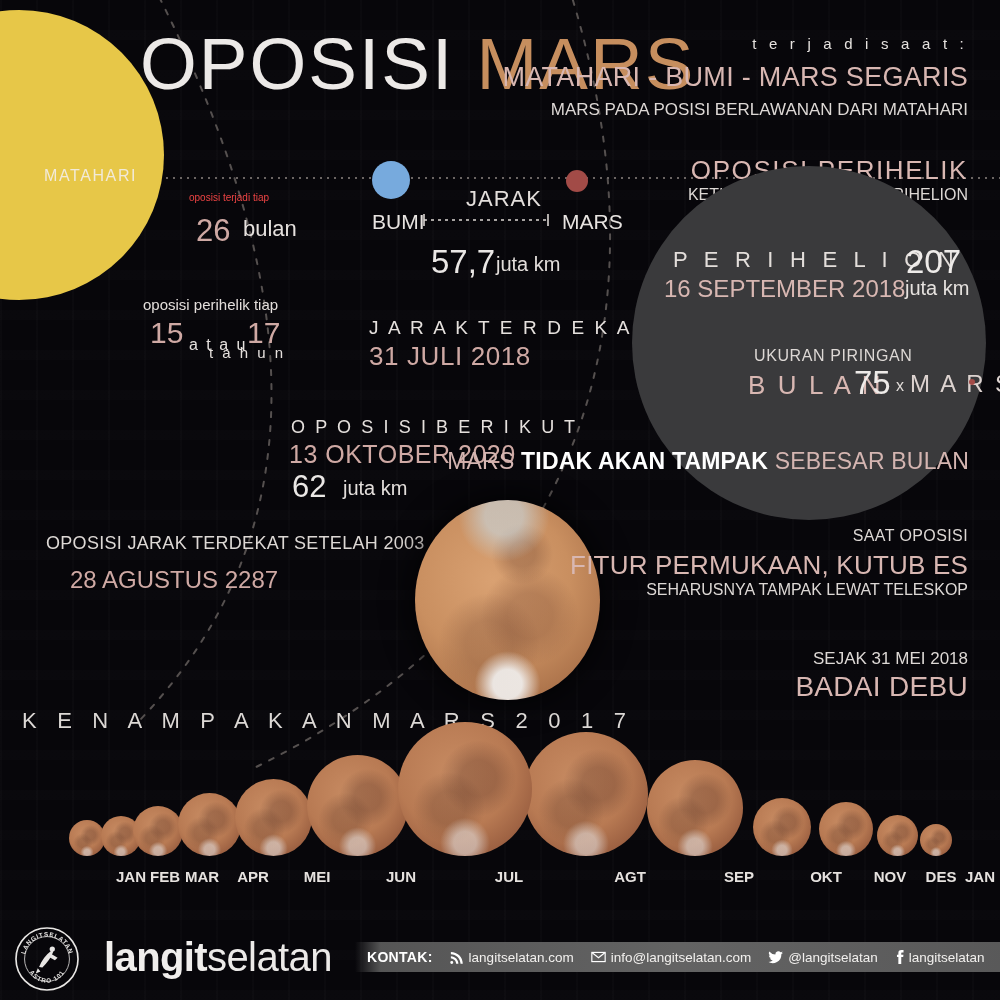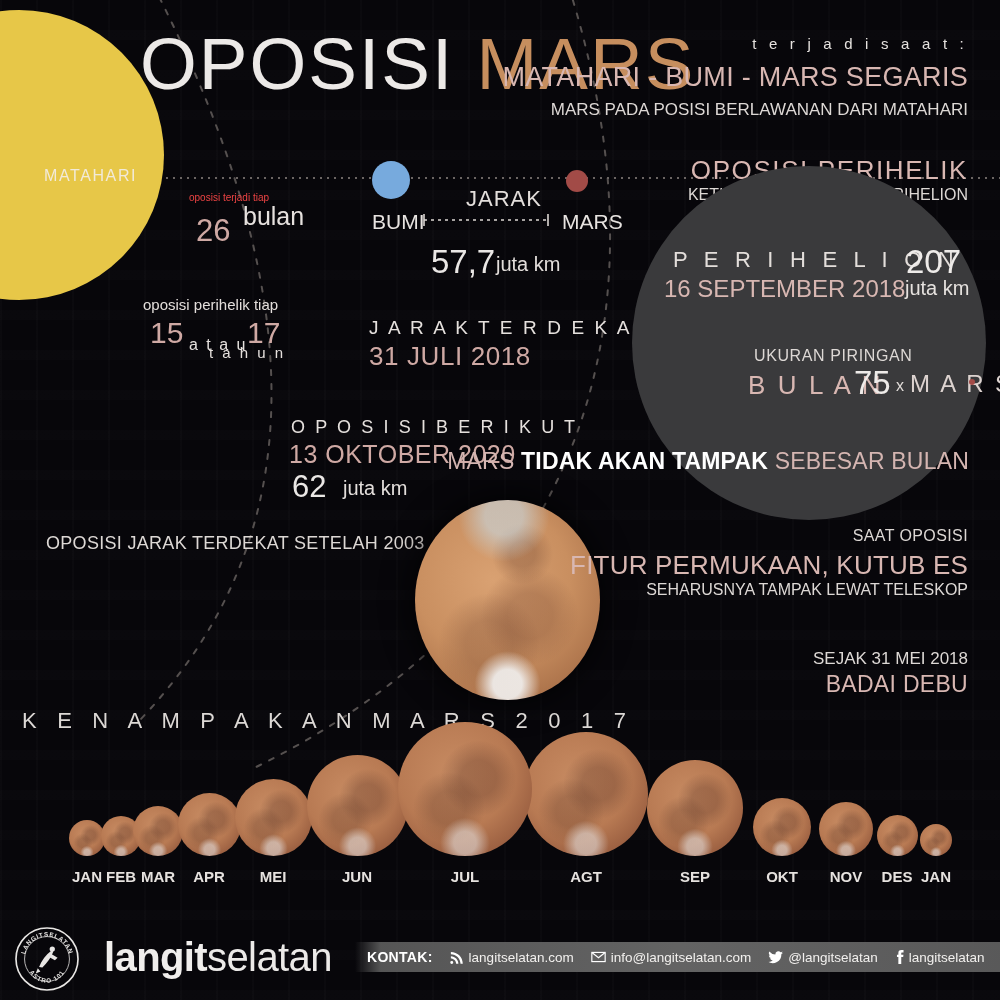--- a/index.html
+++ b/index.html
@@ -38,21 +38,21 @@
     position:absolute; left:44px; top:167px;
     font-size:16px; letter-spacing:1.6px; color:#f2ead8;
   }
 
   
   .t { position:absolute; white-space:nowrap; }
 
   
   #op26-lbl { left:189px; top:192px; font-size:10px; color:#ef4444; }
   #op26-num { left:196px; top:213px; font-size:31px; color:#cfa9a4; font-weight:300; }
-  #op26-unit{ left:243px; top:202px; font-size:25px; color:#e6e1de; }
+  #op26-unit{ left:243px; top:216px; font-size:22px; color:#e6e1de; }
 
   #op15-lbl { left:143px; top:296px; font-size:15px; color:#e3dedb; }
   #op15-n1  { left:150px; top:316px; font-size:30px; color:#cfa9a4; font-weight:300; }
   #op15-atau{ left:189px; top:336px; font-size:16px; letter-spacing:2px; color:#e6e1de; }
   #op15-n2  { left:247px; top:316px; font-size:30px; color:#cfa9a4; font-weight:300; }
   #op15-unit{ left:209px; top:344px; font-size:15px; letter-spacing:2.5px; color:#e6e1de; }
 
   
   #title {
     position:absolute; left:140px; top:22px;
@@ -133,42 +133,42 @@
 
   #nomoon { right:31px; top:448px; font-size:23px; letter-spacing:.2px; }
   #nomoon .a { color:#d4b5b1; }
   #nomoon .b { color:#ffffff; font-weight:bold; }
 
   #so-lbl  { right:32px; top:527px; font-size:16px; color:#ddd8d5; letter-spacing:.4px; }
   #so-main { right:32px; top:550px; font-size:26px; color:#d8b7b2; letter-spacing:.2px; }
   #so-sub  { right:32px; top:581px; font-size:16px; color:#ddd8d5; }
 
   #bd-lbl  { right:32px; top:649px; font-size:17px; color:#ddd8d5; }
-  #bd-main { right:32px; top:671px; font-size:23px; color:#d8b7b2; letter-spacing:.3px; }
+  #bd-main { right:32px; top:671px; font-size:28px; color:#d8b7b2; letter-spacing:.3px; }
   #bd-sub  { right:32px; top:704px; font-size:16px; color:#ddd8d5; }
 
   
   #strip-title {
     position:absolute; left:22px; top:708px;
     font-size:22px; letter-spacing:7.2px; color:#dcd8d5;
   }
   #strip {
     position:absolute; left:0; top:760px; width:1000px; height:145px;
   }
   .mdisc {
     position:absolute; border-radius:50%;
     background:
       radial-gradient(circle at 50% 90%, rgba(235,240,245,.5) 0 8%, rgba(235,240,245,0) 18%),
       radial-gradient(circle at 60% 42%, rgba(92,52,38,.32) 0 16%, rgba(92,52,38,0) 34%),
       radial-gradient(circle at 38% 64%, rgba(86,50,36,.26) 0 14%, rgba(86,50,36,0) 30%),
       radial-gradient(circle at 42% 38%, #c78b62 0%, #b87a53 50%, #93583c 84%, #4e2e1e 100%);
   }
   .mlabel {
     position:absolute; top:108px; font-size:15px; font-weight:bold;
-    color:#e6e2df; transform:translateX(-50%); white-space:nowrap;
+    color:#e6e2df; transform:translateX(-50%); white-space:nowrap;margin-left:44px;
   }
 
   
   #footer { position:absolute; left:0; bottom:0; width:1000px; height:82px; }
   #logo-badge {
     position:absolute; left:14px; top:8px; width:66px; height:66px;
   }
   #brand {
     position:absolute; left:104px; top:17px;
     font-size:40px; letter-spacing:-.6px;
@@ -233,20 +233,21 @@
 
   <div class="t" id="jt-lbl">J A R A K  T E R D E K A T</div>
   <div class="t" id="jt-val">31 JULI 2018</div>
 
   <div class="t" id="ob-lbl">O P O S I S I  B E R I K U T</div>
   <div class="t" id="ob-val">13 OKTOBER 2020</div>
   <div class="t" id="ob-num">62</div>
   <div class="t" id="ob-unit">juta km</div>
 
   <div class="t" id="ojt-lbl">OPOSISI JARAK TERDEKAT SETELAH 2003</div>
+  <div class="t" id="ojt-val">28 AGUSTUS 2287</div>
 
   <div id="mars-big"></div>
 
   <div class="t" id="ts-lbl">t e r j a d i   s a a t :</div>
   <div class="t" id="ts-line1">MATAHARI - BUMI - MARS SEGARIS</div>
   <div class="t" id="ts-line2">MARS  PADA POSISI BERLAWANAN DARI MATAHARI</div>
 
   <div class="t" id="oph-title">OPOSISI PERIHELIK</div>
   <div class="t" id="oph-sub">KETIKA PLANET DEKAT PERIHELION</div>
 

